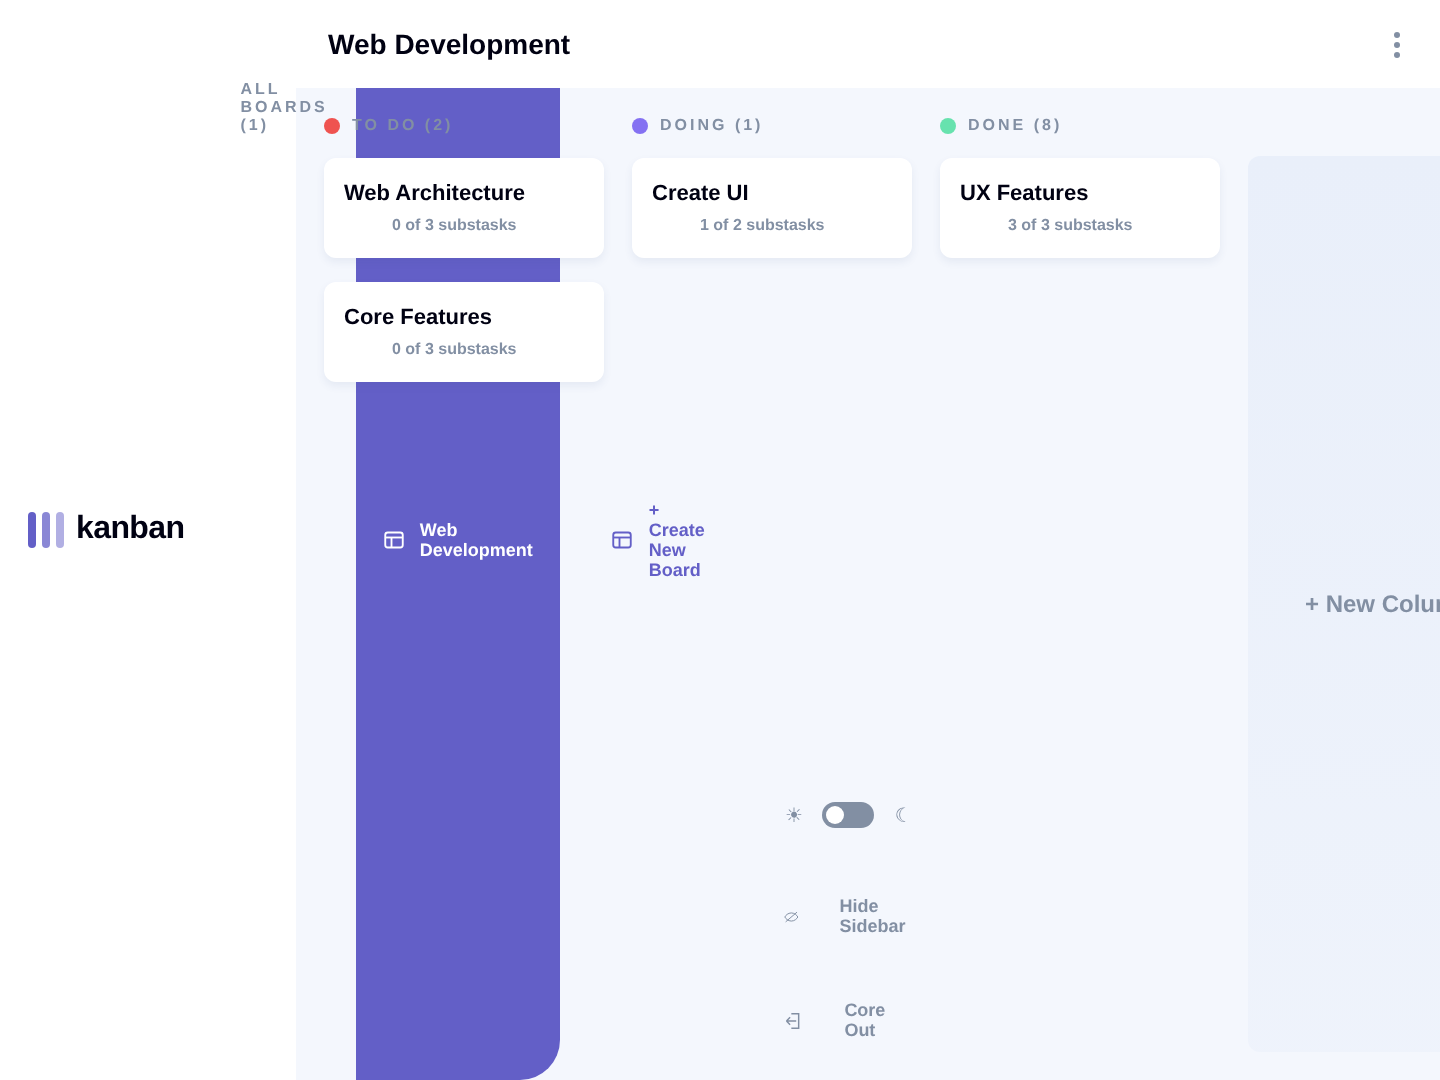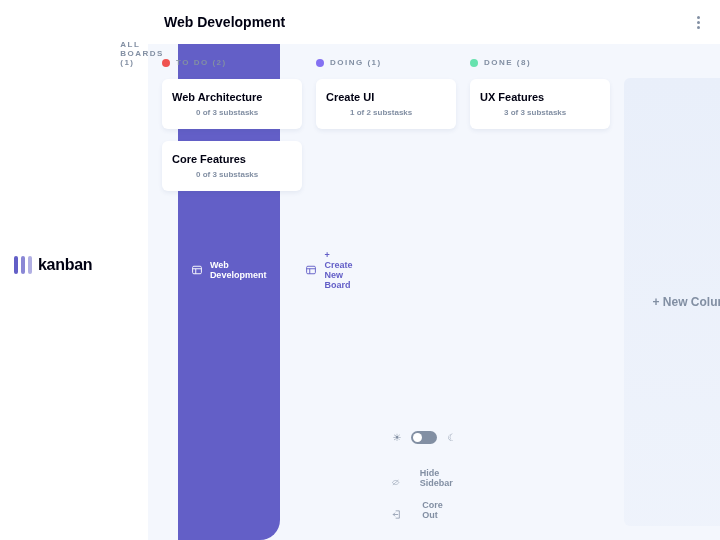--- a/index.html
+++ b/index.html
@@ -15,21 +15,21 @@
 .boards-header { color: #828fa3; font-size: 8px; font-weight: 700; letter-spacing: 1.5px; padding: 0 14px 10px; margin-top: 40px; }
 .board-item { display: flex; align-items: center; gap: 8px; padding: 8px 14px; font-size: 9px; font-weight: 700; color: #828fa3; border-radius: 0 20px 20px 0; margin-right: 12px; cursor: pointer; }
 .board-item.active { background: #635fc7; color: #fff; }
 .board-icon { width: 10px; height: 10px; position: relative; }
 .board-icon svg { width: 10px; height: 10px; }
 .sidebar-bottom { margin-top: auto; padding: 0 10px 14px; }
 .theme-toggle { background: #f4f7fd; border-radius: 6px; display: flex; align-items: center; justify-content: center; gap: 10px; padding: 8px 0; margin-bottom: 10px; }
 .sun, .moon { color: #828fa3; font-size: 10px; }
 .toggle-track { width: 26px; height: 13px; border-radius: 7px; background: #828fa3; position: relative; }
 .toggle-knob { position: absolute; left: 2px; top: 2px; width: 9px; height: 9px; border-radius: 50%; background: #fff; }
-.side-action { display: flex; align-items: flex-end; gap: 20px; color: #828fa3; font-size: 9px; font-weight: 600; padding: 6px 4px; cursor: pointer; }
+.side-action { display: flex; align-items: center; gap: 20px; color: #828fa3; font-size: 9px; font-weight: 600; padding: 6px 4px; cursor: pointer; margin-top: 20px; }
 .side-action svg { width: 11px; height: 11px; }
 .main { flex: 1; display: flex; flex-direction: column; min-width: 0; }
 .topbar { height: 44px; background: #fff; display: flex; align-items: center; padding: 0 16px; gap: 10px; }
 .board-title { font-size: 14px; font-weight: 800; flex: 1; }
 .add-task { background: #635fc7; color: #fff; border: none; font-size: 9px; font-weight: 700; padding: 7px 12px; border-radius: 14px; cursor: pointer; }
 .dots { color: #828fa3; cursor: pointer; display: flex; flex-direction: column; gap: 2px; padding: 4px; }
 .dots span { width: 3px; height: 3px; border-radius: 50%; background: #828fa3; }
 .board { flex: 1; overflow: hidden; display: flex; gap: 14px; padding: 14px 0 14px 14px; }
 .column { width: 140px; flex-shrink: 0; }
 .col-header { display: flex; align-items: center; gap: 6px; font-size: 8px; font-weight: 700; letter-spacing: 1.5px; color: #828fa3; margin-bottom: 12px; }

